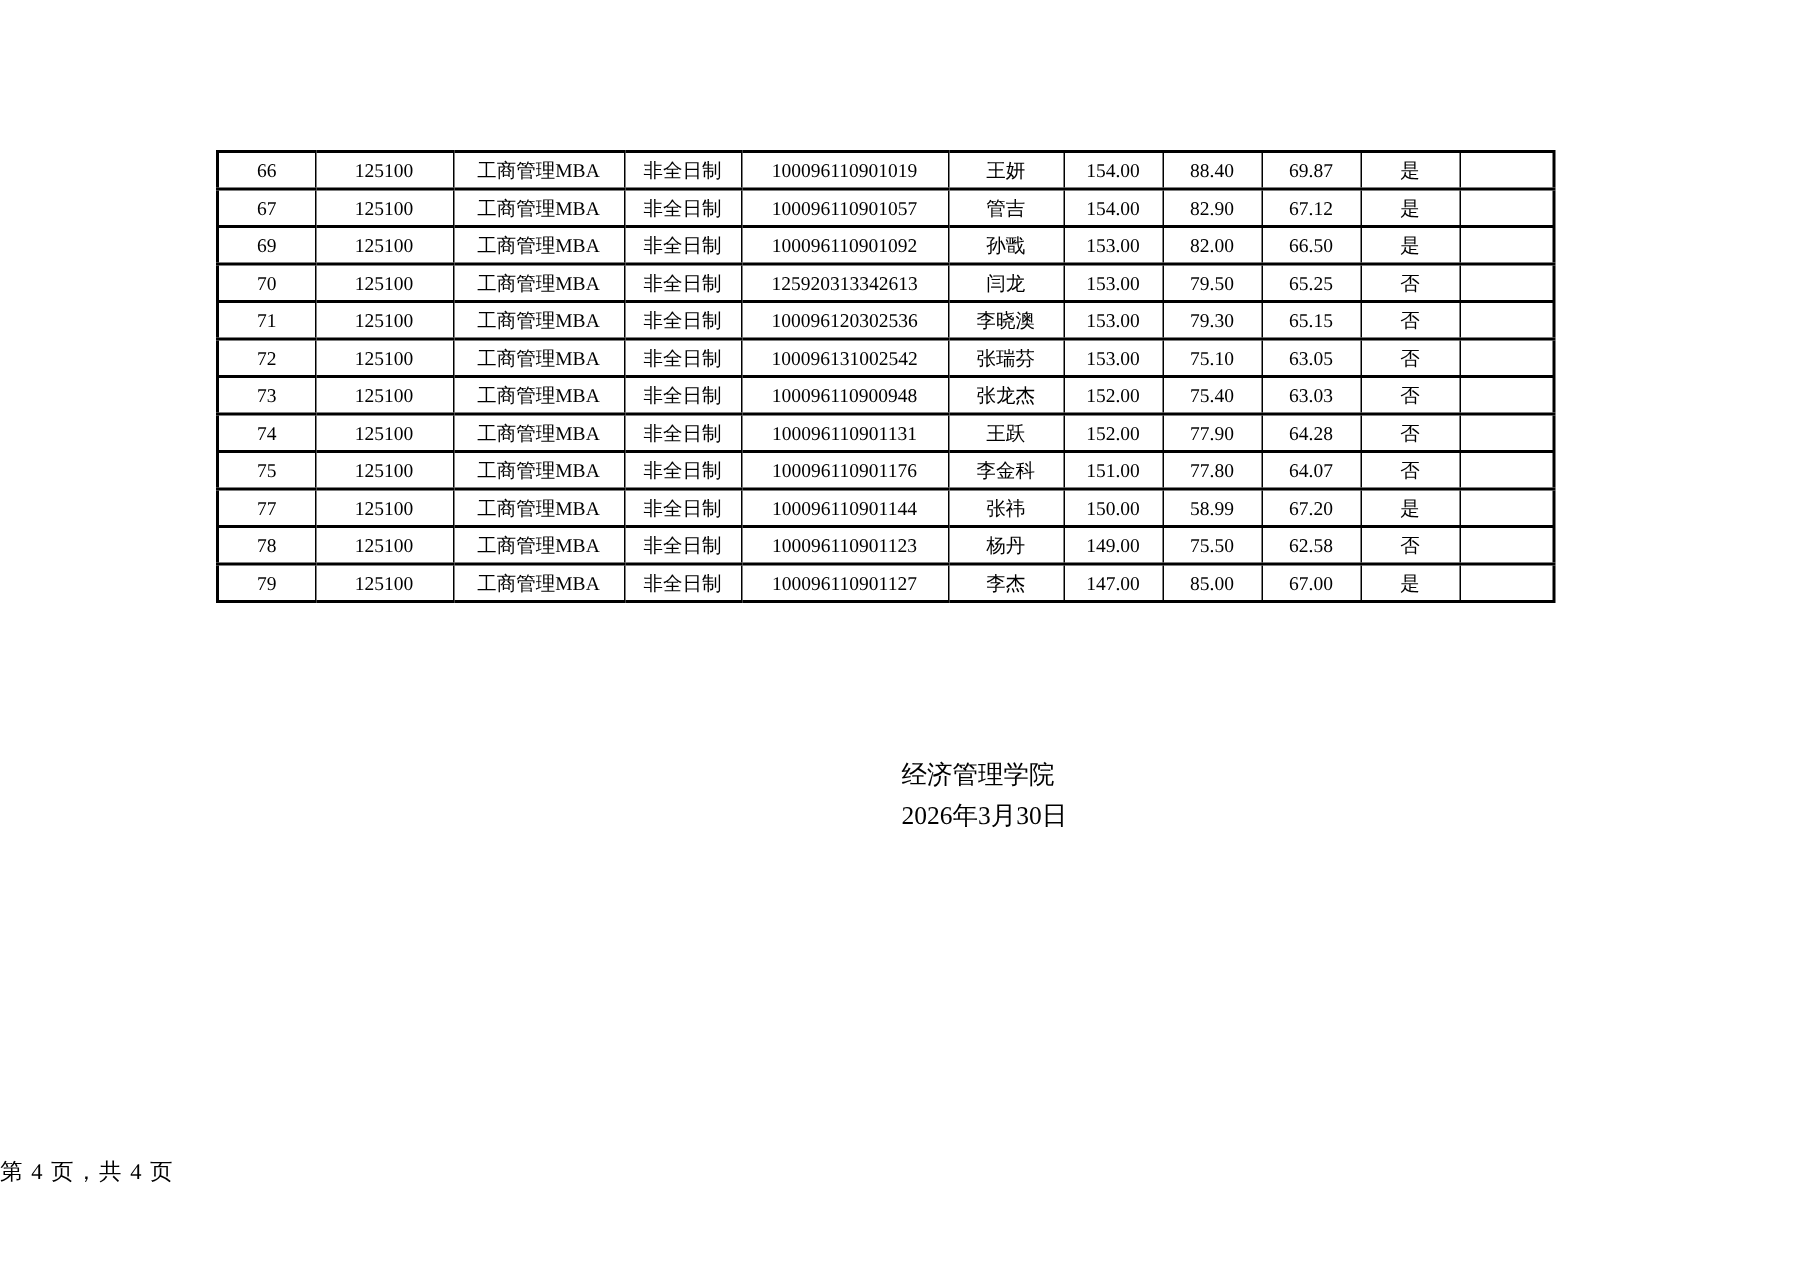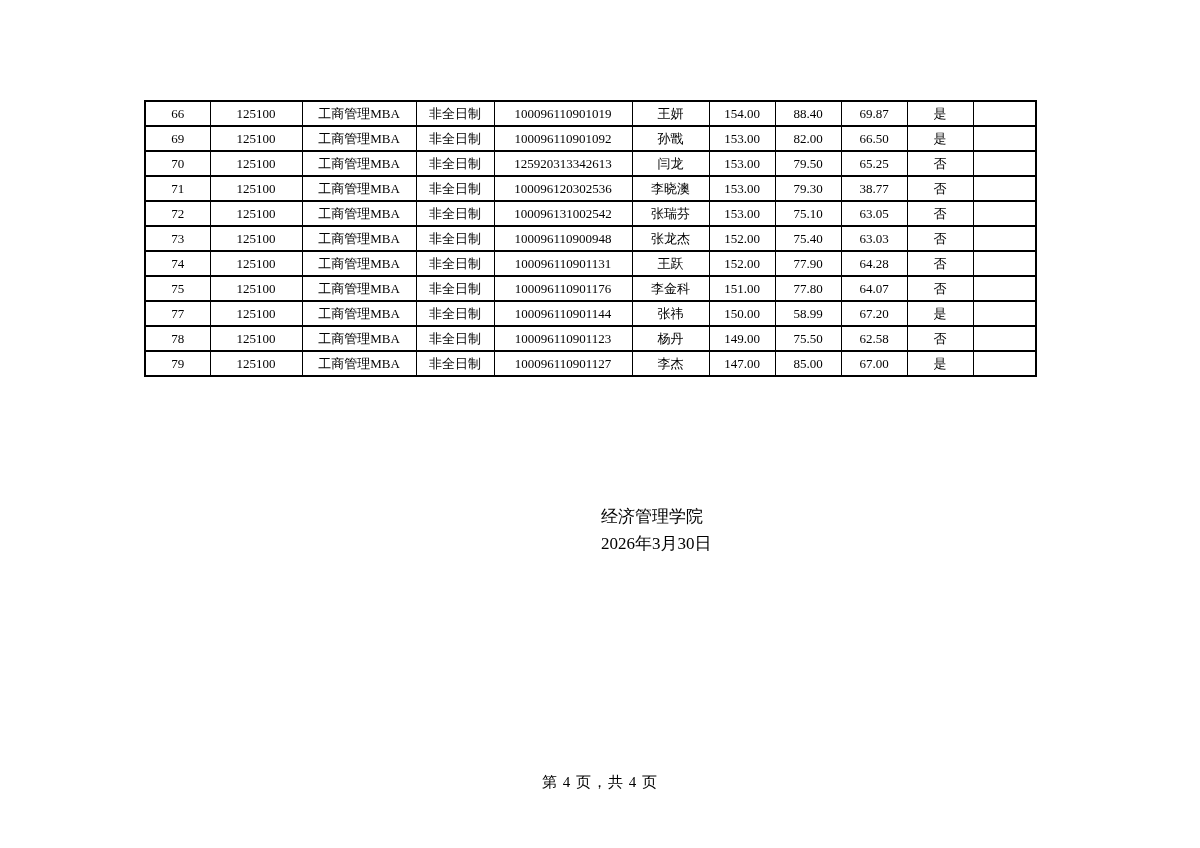--- a/index.html
+++ b/index.html
@@ -46,21 +46,20 @@
     width: 280px;
     text-align: left;
     font-size: 17px;
     line-height: 27px;
   }
   .page-footer {
     position: absolute;
     left: 0;
     top: 772px;
     width: 1200px;
-    text-align: center;
     font-size: 15px;
     line-height: 20px;
     letter-spacing: 1px;
   }
 </style>
 </head>
 <body>
 
 <div class="page">
 
@@ -86,20 +85,33 @@
           <td>非全日制</td>
           <td>100096110901019</td>
           <td>王妍</td>
           <td>154.00</td>
           <td>88.40</td>
           <td>69.87</td>
           <td>是</td>
           <td></td>
         </tr>
         <tr>
+          <td>67</td>
+          <td>125100</td>
+          <td>工商管理MBA</td>
+          <td>非全日制</td>
+          <td>100096110901057</td>
+          <td>管吉</td>
+          <td>154.00</td>
+          <td>82.90</td>
+          <td>67.12</td>
+          <td>是</td>
+          <td></td>
+        </tr>
+        <tr>
           <td>69</td>
           <td>125100</td>
           <td>工商管理MBA</td>
           <td>非全日制</td>
           <td>100096110901092</td>
           <td>孙戬</td>
           <td>153.00</td>
           <td>82.00</td>
           <td>66.50</td>
           <td>是</td>
@@ -120,21 +132,21 @@
         </tr>
         <tr>
           <td>71</td>
           <td>125100</td>
           <td>工商管理MBA</td>
           <td>非全日制</td>
           <td>100096120302536</td>
           <td>李晓澳</td>
           <td>153.00</td>
           <td>79.30</td>
-          <td>38.77</td>
+          <td>65.15</td>
           <td>否</td>
           <td></td>
         </tr>
         <tr>
           <td>72</td>
           <td>125100</td>
           <td>工商管理MBA</td>
           <td>非全日制</td>
           <td>100096131002542</td>
           <td>张瑞芬</td>

